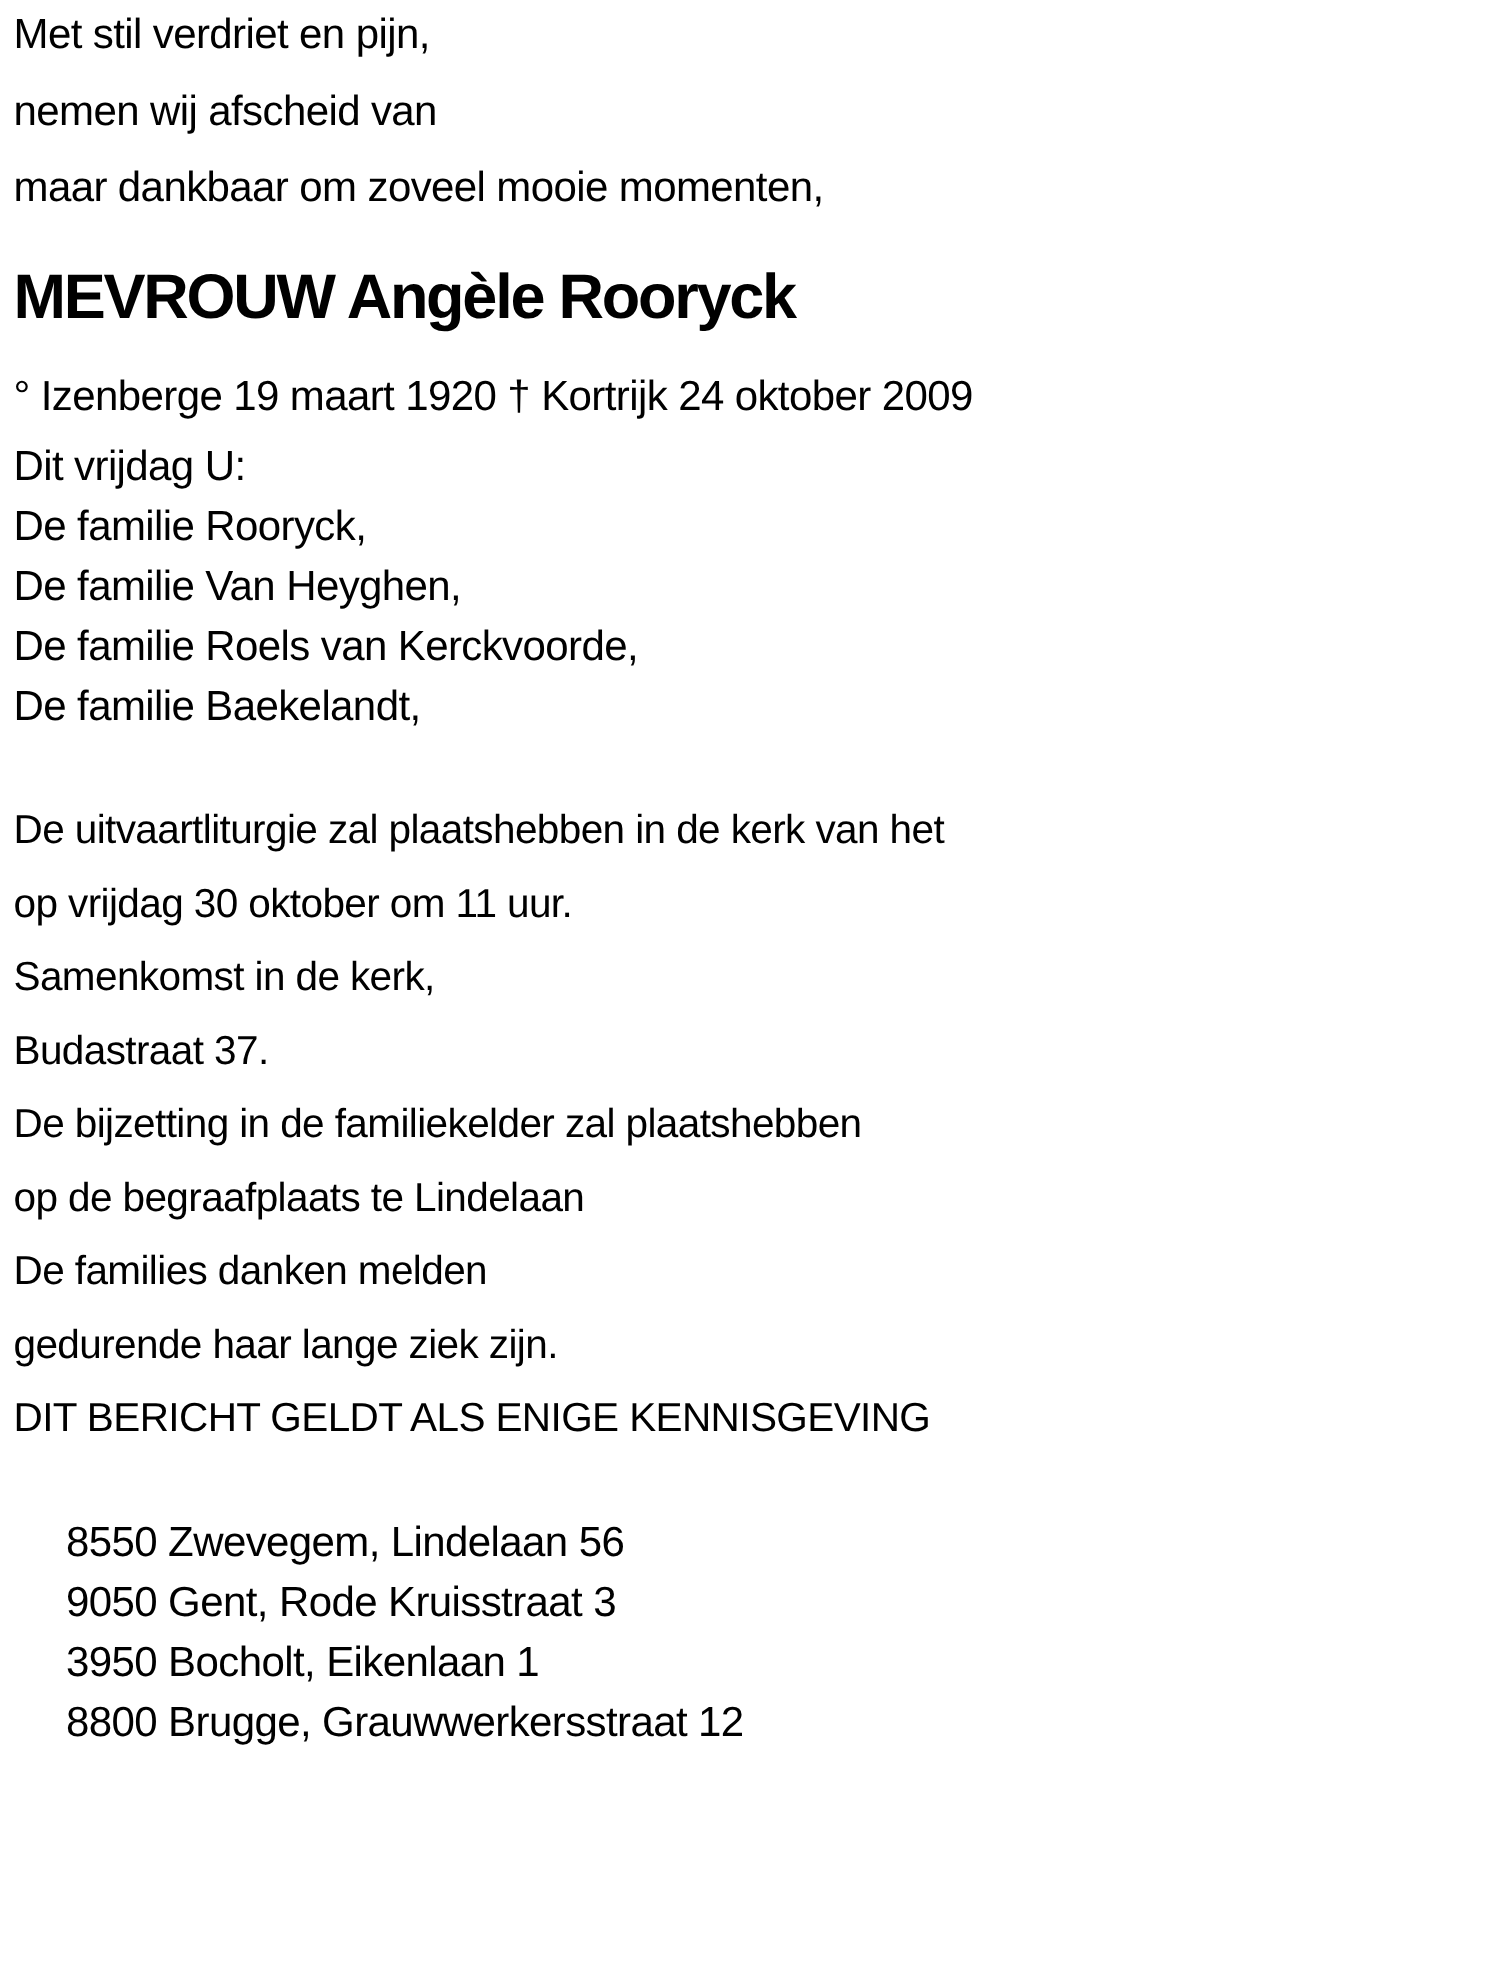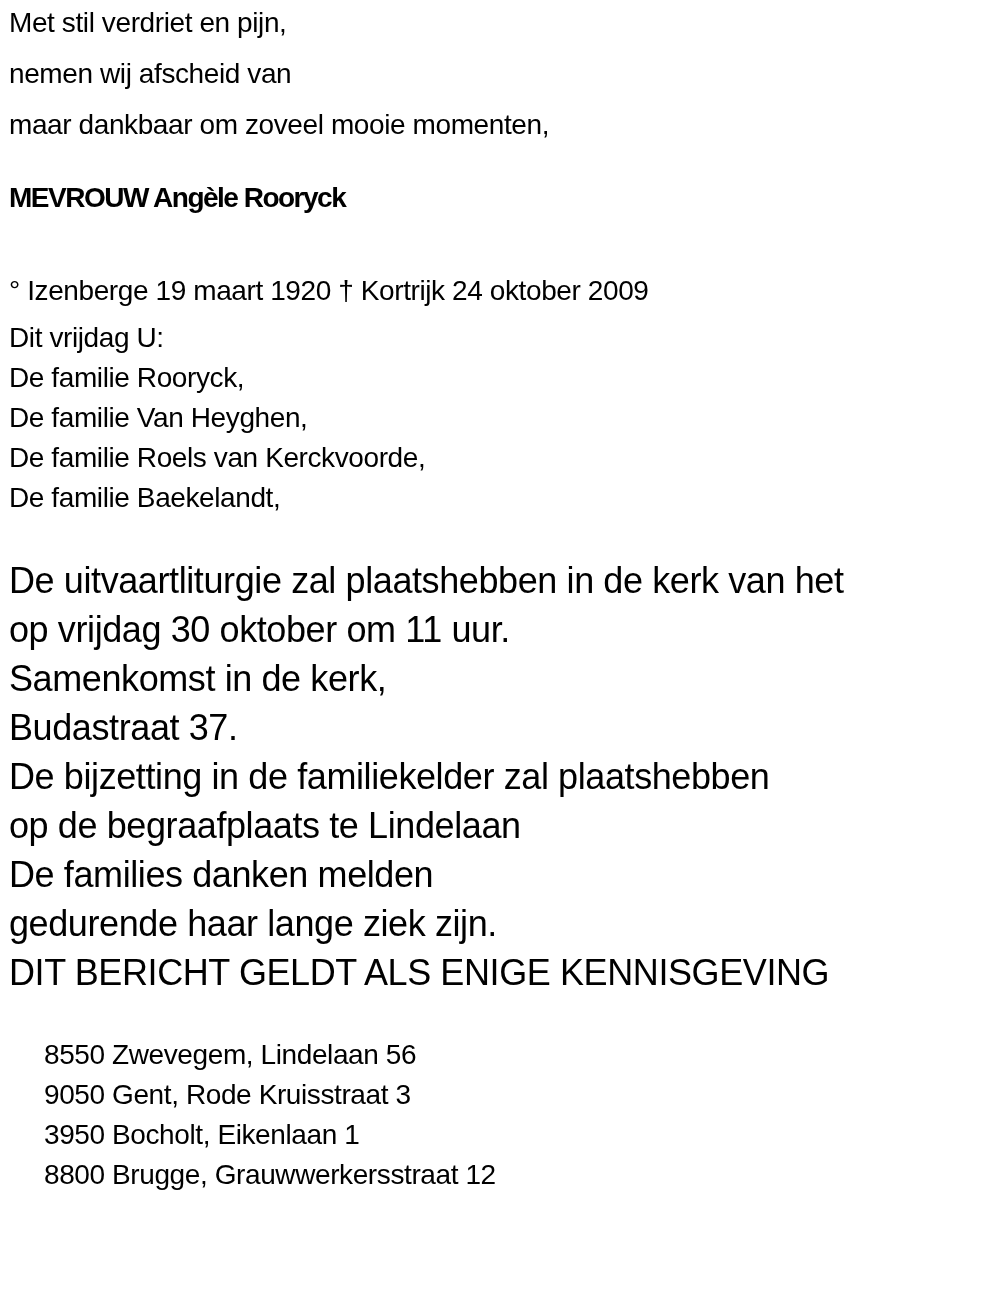--- a/index.html
+++ b/index.html
@@ -25,44 +25,44 @@
   
   .intro {
     margin-top: -3px;
     font-size: 28px;
     line-height: 51px;
     letter-spacing: -0.4px;
   }
   
   .title {
     margin-top: 20px;
-    font-size: 28px;
+    font-size: 42px;
     font-weight: bold;
     line-height: 56px;
     letter-spacing: -1.5px;
     white-space: nowrap;
   }
   
   .dates {
-    margin-top: 45px;
+    margin-top: 18px;
     font-size: 28px;
     line-height: 40px;
     letter-spacing: -0.4px;
   }
   
   .announce {
     margin-top: 7px;
     font-size: 28px;
     line-height: 40px;
     letter-spacing: -0.4px;
   }
   
   .service {
     margin-top: 38px;
-    font-size: 36px;
+    font-size: 27px;
     line-height: 49px;
     letter-spacing: -0.4px;
   }
   
   .addresses {
     margin-top: 38px;
     font-size: 28px;
     line-height: 40px;
     letter-spacing: -0.4px;
     margin-left: 35px;

